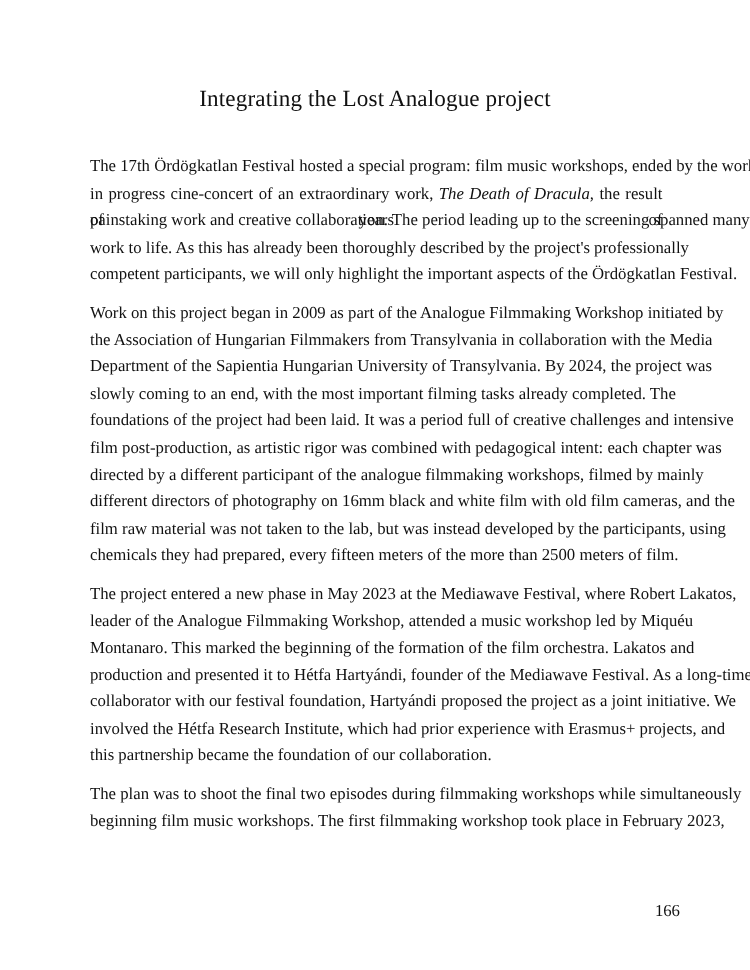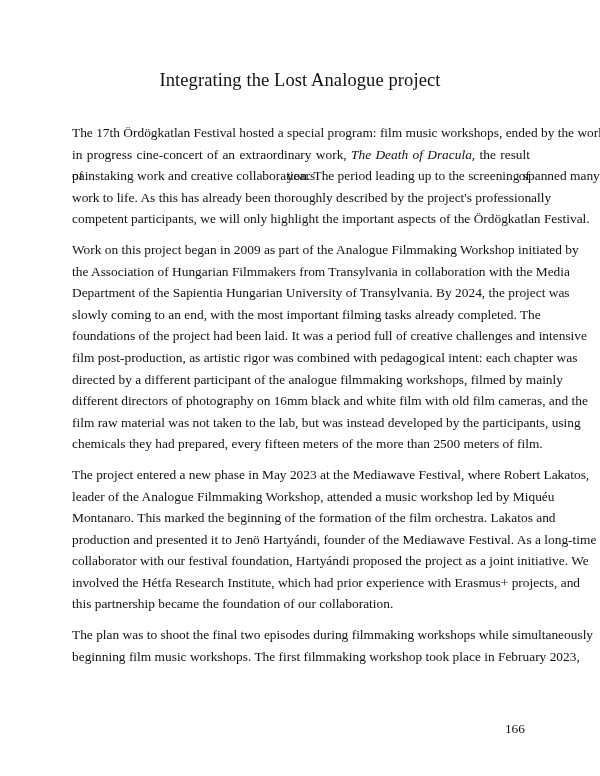--- a/index.html
+++ b/index.html
@@ -51,21 +51,21 @@
       overflow: visible;
     }
     .line.last {
       text-align-last: left;
     }
     .line span { white-space: normal; }
     em { }
     .page-number {
       position: absolute;
       top: 720px;
-      right: 75px;
+      right: 56px;
       font-size: 13.4px;
       line-height: 18px;
     }
   </style>
 </head>
 <body>
 
 <div class="page">
 
   <div class="title">Integrating the Lost Analogue project</div>
@@ -90,21 +90,21 @@
       <span class="line">directed by a different participant of the analogue filmmaking workshops, filmed  by mainly</span>
       <span class="line">different directors of photography on 16mm black and white film with old film cameras, and the</span>
       <span class="line">film raw material was not taken to the lab, but was instead developed by the participants, using</span>
       <span class="line last">chemicals they had prepared, every fifteen meters of the more than 2500 meters of film.</span>
     </div>
 
     <div class="para">
       <span class="line">The project entered a new phase in May 2023 at the Mediawave Festival, where Robert Lakatos,</span>
       <span class="line">leader of the Analogue Filmmaking Workshop, attended a music workshop led by Miquéu</span>
       <span class="line">Montanaro. This marked the beginning of the formation of the film orchestra. Lakatos and</span>
-      <span class="line">production and presented it to Jenö Hartyándi, founder of the Mediawave Festival. As a long-time</span>
+      <span class="line">production and presented it to Hétfa Hartyándi, founder of the Mediawave Festival. As a long-time</span>
       <span class="line">collaborator with our festival foundation, Hartyándi proposed the project as a joint initiative. We</span>
       <span class="line">involved the Hétfa Research Institute, which had prior experience with Erasmus+ projects, and</span>
       <span class="line last">this partnership became the foundation of our collaboration.</span>
     </div>
 
     <div class="para">
       <span class="line">The plan was to shoot the final two episodes during filmmaking workshops while simultaneously</span>
       <span class="line">beginning film music workshops. The first filmmaking workshop took place in February 2023,</span>
     </div>
 

